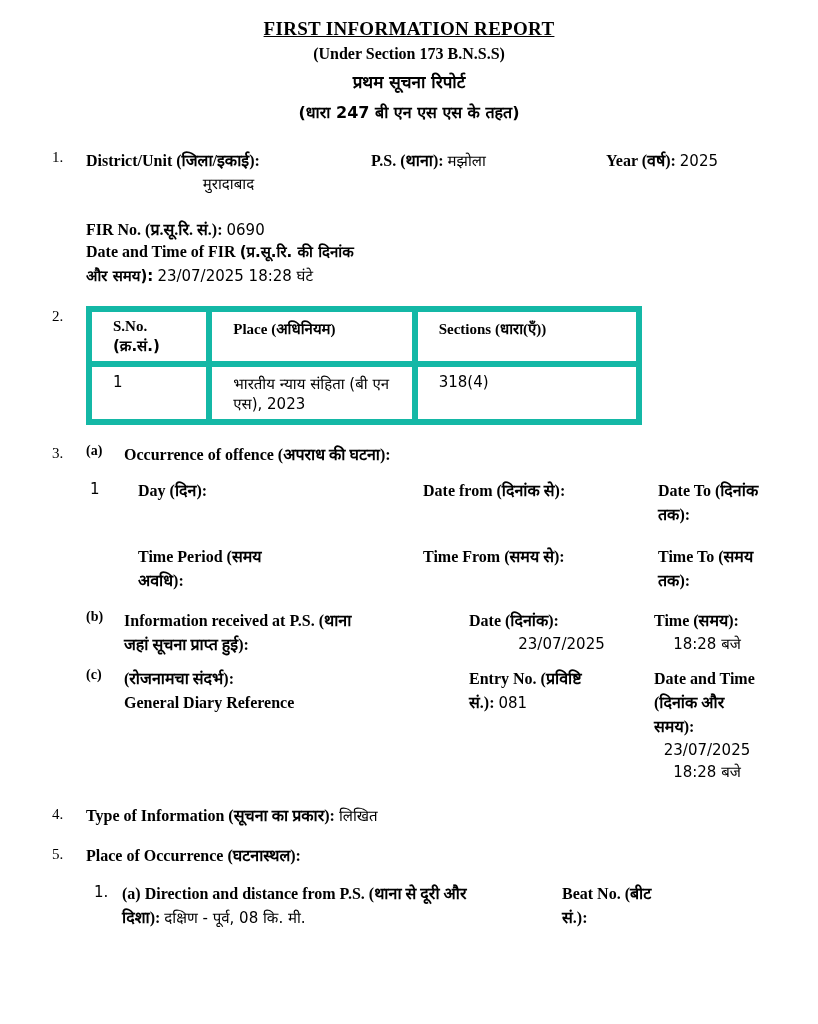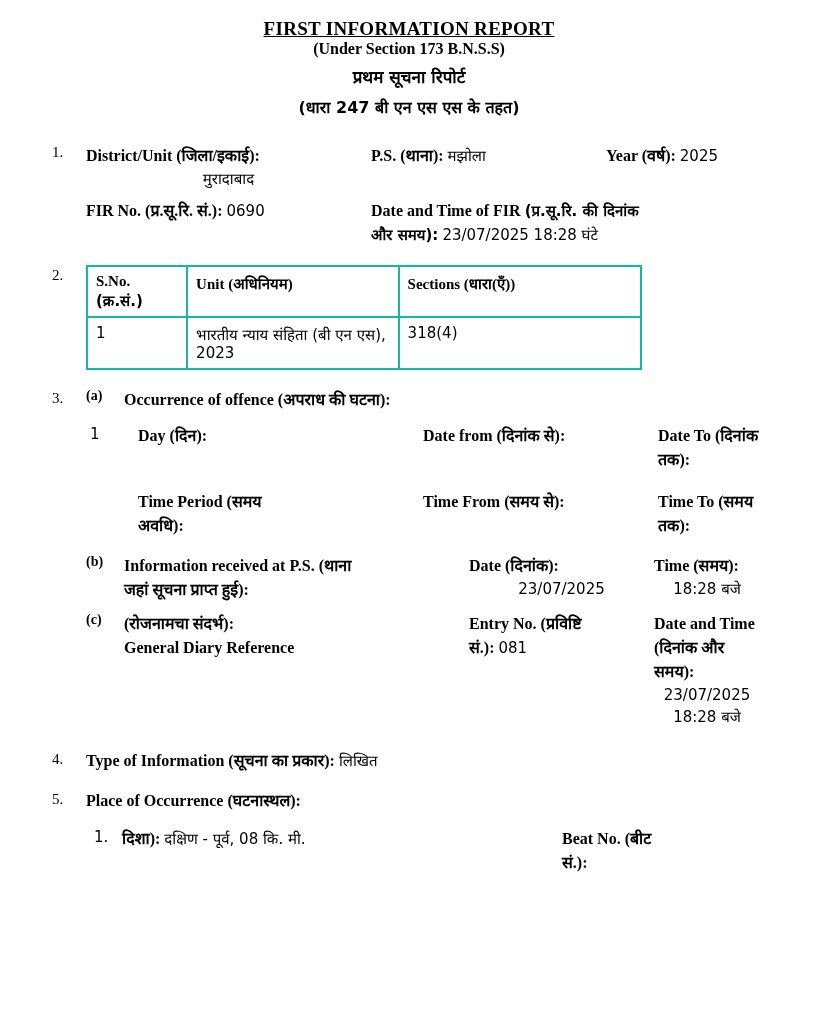--- a/index.html
+++ b/index.html
@@ -29,20 +29,21 @@
   }
   .hdr .t1 {
     font-size: 19px;
     font-weight: bold;
     text-decoration: underline;
     letter-spacing: 0.3px;
   }
   .hdr .t2 {
     font-size: 16px;
     font-weight: bold;
+    margin-top: 5px;
     font-family: Liberation Serif, serif;
   }
   .hdr .t3 {
     font-size: 17px;
     font-weight: bold;
     margin-top: 7px;
     font-family: "DejaVu Sans", sans-serif;
   }
   .hdr .t4 {
     font-size: 16px;
@@ -97,22 +98,22 @@
   
   .acts-wrap {
     margin-left: 86px;
     margin-right: 58px;
   }
   table.acts {
     border-collapse: collapse;
     width: 556px;
   }
   table.acts td, table.acts th {
-    border: 2px solid #14b8a6;
-    padding: 6px 8px;
+    border: 6px solid #14b8a6;
+    padding: 6px 21px;
     vertical-align: top;
     text-align: left;
     font-size: 15px;
     font-weight: bold;
   }
   table.acts th {
     font-weight: bold;
   }
   table.acts td.cellv {
     font-family: "DejaVu Sans", sans-serif;
@@ -169,21 +170,21 @@
         <div class="c2">
           <span class="lbl">P.S. (थाना):</span>
           <span class="val">मझोला</span>
         </div>
         <div class="c3">
           <span class="lbl">Year (वर्ष):</span>
           <span class="val">2025</span>
         </div>
       </div>
 
-      <div class="row3" style="margin-top:8px;">
+      <div class="row3" style="margin-top:22px;flex-direction:column;">
         <div class="c1">
           <span class="lbl">FIR No. (प्र.सू.रि. सं.):</span>
           <span class="val">0690</span>
         </div>
         <div style="flex:1;">
           <div class="line">
             <span class="lbl">Date and Time of FIR</span>
             <span class="hi">(प्र.सू.रि. की दिनांक</span>
           </div>
           <div class="line">
@@ -198,21 +199,21 @@
   <div class="sec" style="margin-top:18px;">
     <div class="num" style="top:2px;">2.</div>
     <div class="acts-wrap">
       <table class="acts">
         <thead>
           <tr>
             <th class="col-sno">
               <div>S.No.</div>
               <div class="hi">(क्र.सं.)</div>
             </th>
-            <th class="col-acts">Unit (अधिनियम)</th>
+            <th class="col-acts">Place (अधिनियम)</th>
             <th class="col-sec">Sections (धारा(एँ))</th>
           </tr>
         </thead>
         <tbody>
           <tr>
             <td class="cellv sno-center">1</td>
             <td class="cellv">भारतीय न्याय संहिता (बी एन एस), 2023</td>
             <td class="cellv">318(4)</td>
           </tr>
         </tbody>
@@ -325,20 +326,21 @@
   <div class="sec" style="margin-top:18px;">
     <div class="num" style="top:2px;">5.</div>
     <div class="body">
       <div class="lbl">Place of Occurrence (घटनास्थल):</div>
 
       <div class="sub" style="margin-top:16px;">
         <div class="subnum" style="left:8px;">1.</div>
         <div class="subbody" style="margin-left:36px;">
           <div class="row3">
             <div style="width:440px;">
+              <div class="lbl line">(a) Direction and distance from P.S. (थाना से दूरी और</div>
               <div class="line">
                 <span class="lbl">दिशा):</span>
                 <span class="val">दक्षिण - पूर्व, 08 कि. मी.</span>
               </div>
             </div>
             <div style="flex:1;">
               <div class="lbl line">Beat No. (बीट</div>
               <div class="line">
                 <span class="lbl">सं.):</span>
                 <span class="val"></span>

